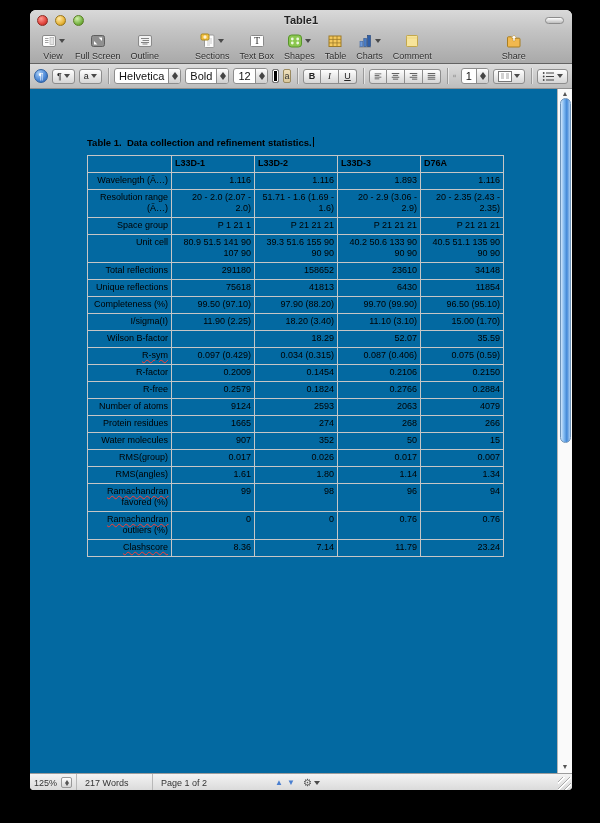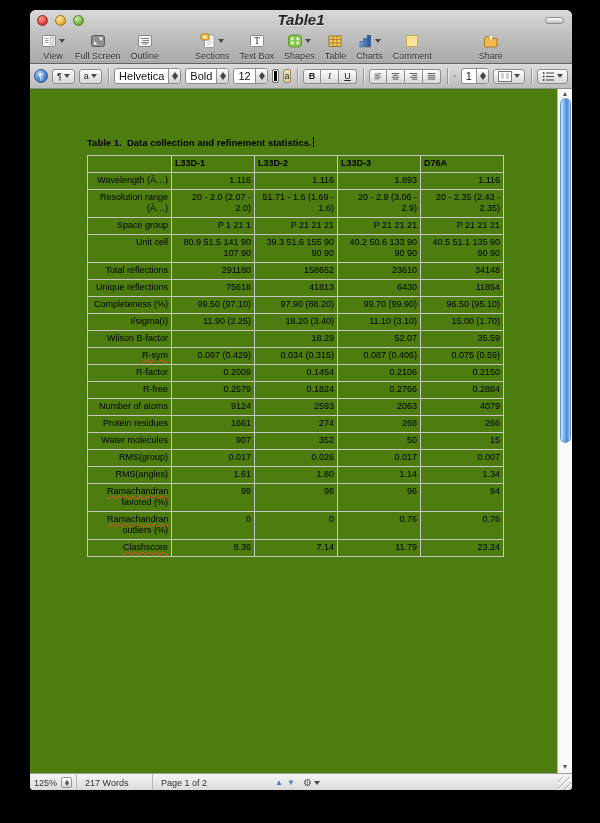--- a/index.html
+++ b/index.html
@@ -9,29 +9,29 @@
     background:#fff; border-radius:6px 6px 4px 4px; box-shadow:0 12px 30px rgba(0,0,0,.7); overflow:hidden; }
 
   
   .chrome { background:linear-gradient(#d9d9d9,#c3c3c3 40%,#a9a9a9); border-bottom:1px solid #636363; }
   .titlebar { height:20px; position:relative; }
   .lights { position:absolute; left:7px; top:5px; display:flex; gap:7px; }
   .light { width:11px; height:11px; border-radius:50%; display:inline-block; }
   .light.red    { background:radial-gradient(circle at 35% 30%, #ff9a92, #e2453e 60%, #a02520); border:1px solid #8e2a22; }
   .light.yellow { background:radial-gradient(circle at 35% 30%, #ffe9a8, #e8b63d 60%, #b2820f); border:1px solid #98751a; }
   .light.green  { background:radial-gradient(circle at 35% 30%, #d0f0a8, #7ab648 60%, #4d8418); border:1px solid #5a7f25; }
-  .wtitle { text-align:center; font-size:15px; line-height:20px; color:#242424;
-    text-shadow:0 1px 0 rgba(255,255,255,.55); font-weight:bold;font-style:italic; }
+  .wtitle { text-align:center; font-size:11px; line-height:20px; color:#242424;
+    text-shadow:0 1px 0 rgba(255,255,255,.55); font-weight:bold; }
   .tb-toggle { position:absolute; right:8px; top:7px; width:19px; height:7px; border-radius:4px;
     background:linear-gradient(#fdfdfd,#bdbdbd); border:1px solid #8b8b8b; }
 
   .toolbar { height:33px; display:flex; align-items:flex-start; padding:2px 0 0 6px; }
   .tb-group { display:flex; }
   .tb-group + .tb-group { margin-left:26px; }
-  .tb-group.g3 { margin-left:37px; }
+  .tb-group.g3 { margin-left:60px; }
   .tb-item { display:flex; flex-direction:column; align-items:center; padding:0 5px; cursor:default; }
   .tb-iconrow { display:flex; align-items:center; height:18px; }
   .tbicon svg { display:block; }
   .tb-label { font-size:9px; color:#2e2e2e; text-shadow:0 1px 0 rgba(255,255,255,.5); margin-top:1px; white-space:nowrap; }
   .dar { width:0; height:0; border-left:3px solid transparent; border-right:3px solid transparent;
     border-top:4px solid #4a4a4a; display:inline-block; margin-left:2px; }
 
   
   .formatbar { height:25px; background:linear-gradient(#dcdcdc,#bdbdbd); border-bottom:1px solid #8f8f8f;
     display:flex; align-items:center; padding:0 4px; gap:4px; }
@@ -54,21 +54,21 @@
   .fb-select .stepper:after { content:""; position:absolute; left:3px; bottom:3px; border-left:3px solid transparent;
     border-right:3px solid transparent; border-top:4px solid #444; }
   .swatch { width:26px; height:14px; border:1px solid #777; border-radius:2px; background:#000;
     box-shadow:inset 0 0 0 1px #fff; }
   .swatch-a { width:26px; height:14px; border:1px solid #9a8a60; border-radius:2px;
     background:linear-gradient(#efe0bd,#d9c89c); font-size:9px; color:#333; text-align:center; line-height:13px; }
   .b-glyph{ font-weight:bold; } .i-glyph{ font-style:italic; font-family:"Liberation Serif",serif; }
   .u-glyph{ text-decoration:underline; }
 
   
-  .docarea { position:relative; height:684px; background:#4d7c0f; }
+  .docarea { position:relative; height:684px; background:#0369a1; }
   .page-content { position:absolute; left:57px; top:48px; width:418px; }
   .doc-title { font-size:9.5px; font-weight:bold; color:#000; white-space:pre-wrap; margin-bottom:7px; }
   .caret { display:inline-block; width:1px; height:10px; background:#000; vertical-align:-1px; margin-left:1px; }
   table.doc-table { border-collapse:collapse; width:416px; table-layout:fixed; }
   .doc-table col.c0 { width:84px; } .doc-table col.cv { width:83px; }
   .doc-table th, .doc-table td { border:1px solid #c6c6c6; font-size:9px; line-height:11px;
     padding:2px 3px 3px; vertical-align:top; color:#000; }
   .doc-table thead th { font-weight:bold; text-align:left; height:17px; }
   .doc-table tbody th { font-weight:normal; text-align:right; }
   .doc-table td.val { text-align:right; }
@@ -437,21 +437,21 @@
             </tr>
             <tr>
               <th>Number of atoms</th>
               <td class="val">9124</td>
               <td class="val">2593</td>
               <td class="val">2063</td>
               <td class="val">4079</td>
             </tr>
             <tr>
               <th>Protein residues</th>
-              <td class="val">1661</td>
+              <td class="val">1665</td>
               <td class="val">274</td>
               <td class="val">268</td>
               <td class="val">266</td>
             </tr>
             <tr>
               <th>Water molecules</th>
               <td class="val">907</td>
               <td class="val">352</td>
               <td class="val">50</td>
               <td class="val">15</td>

